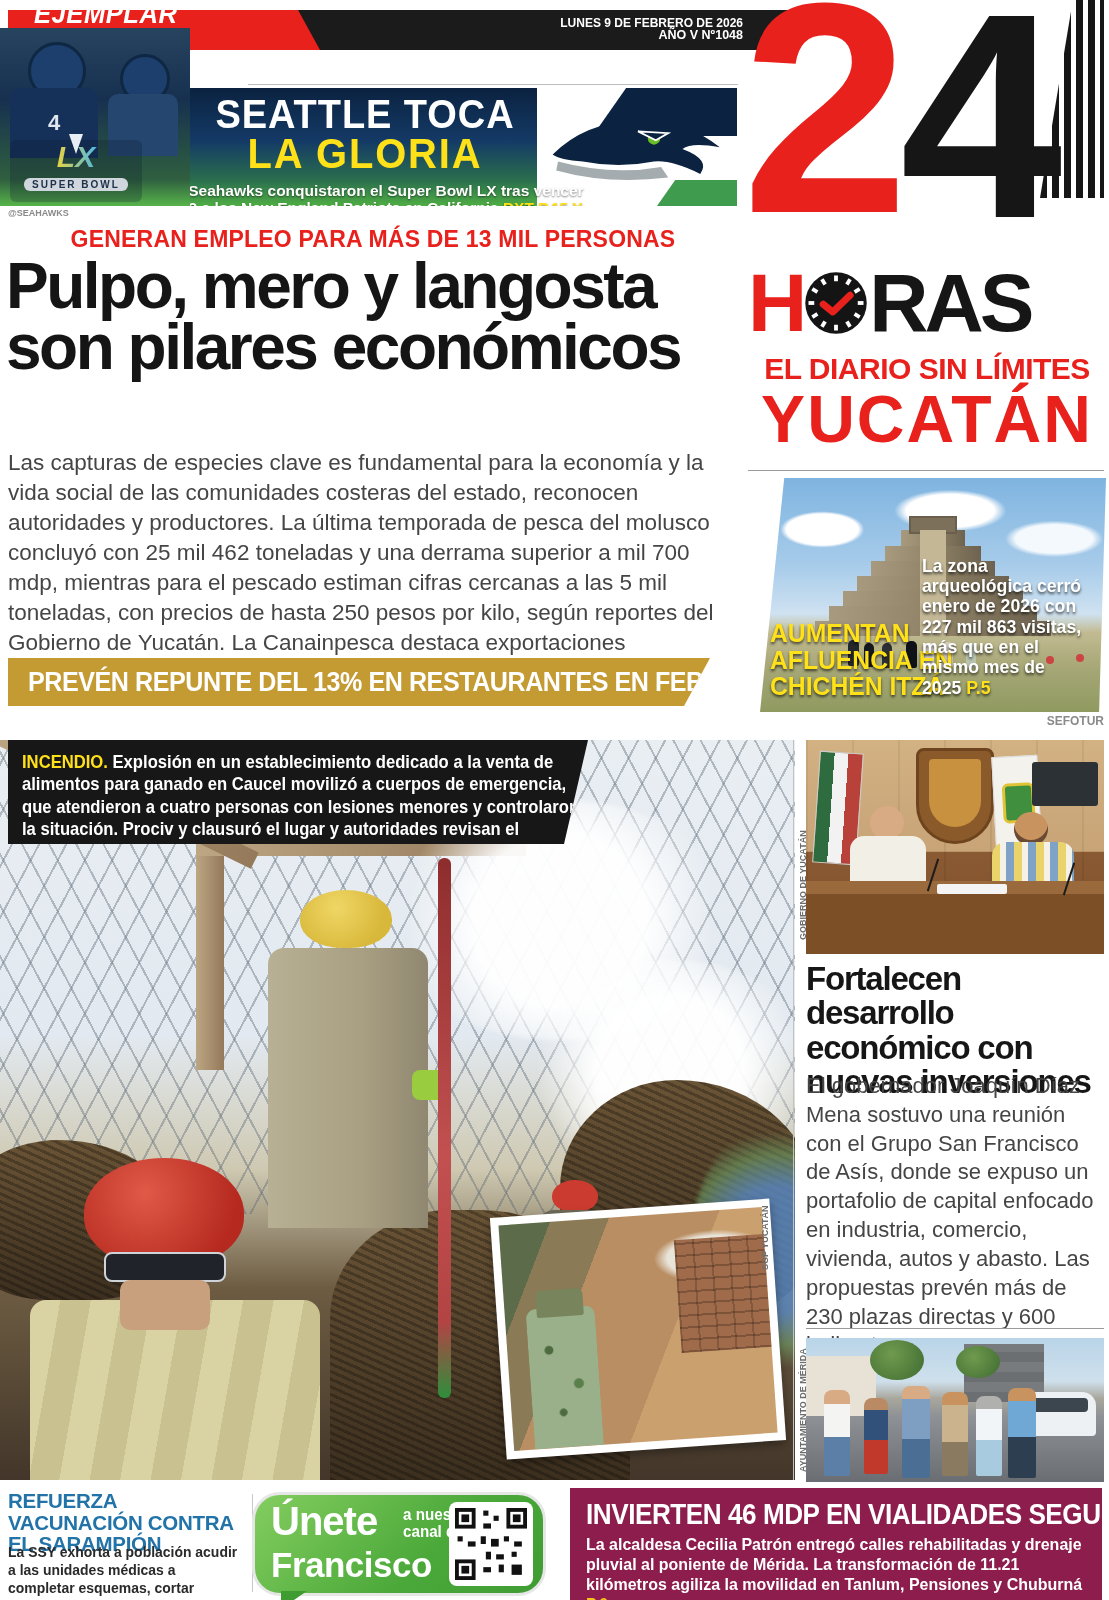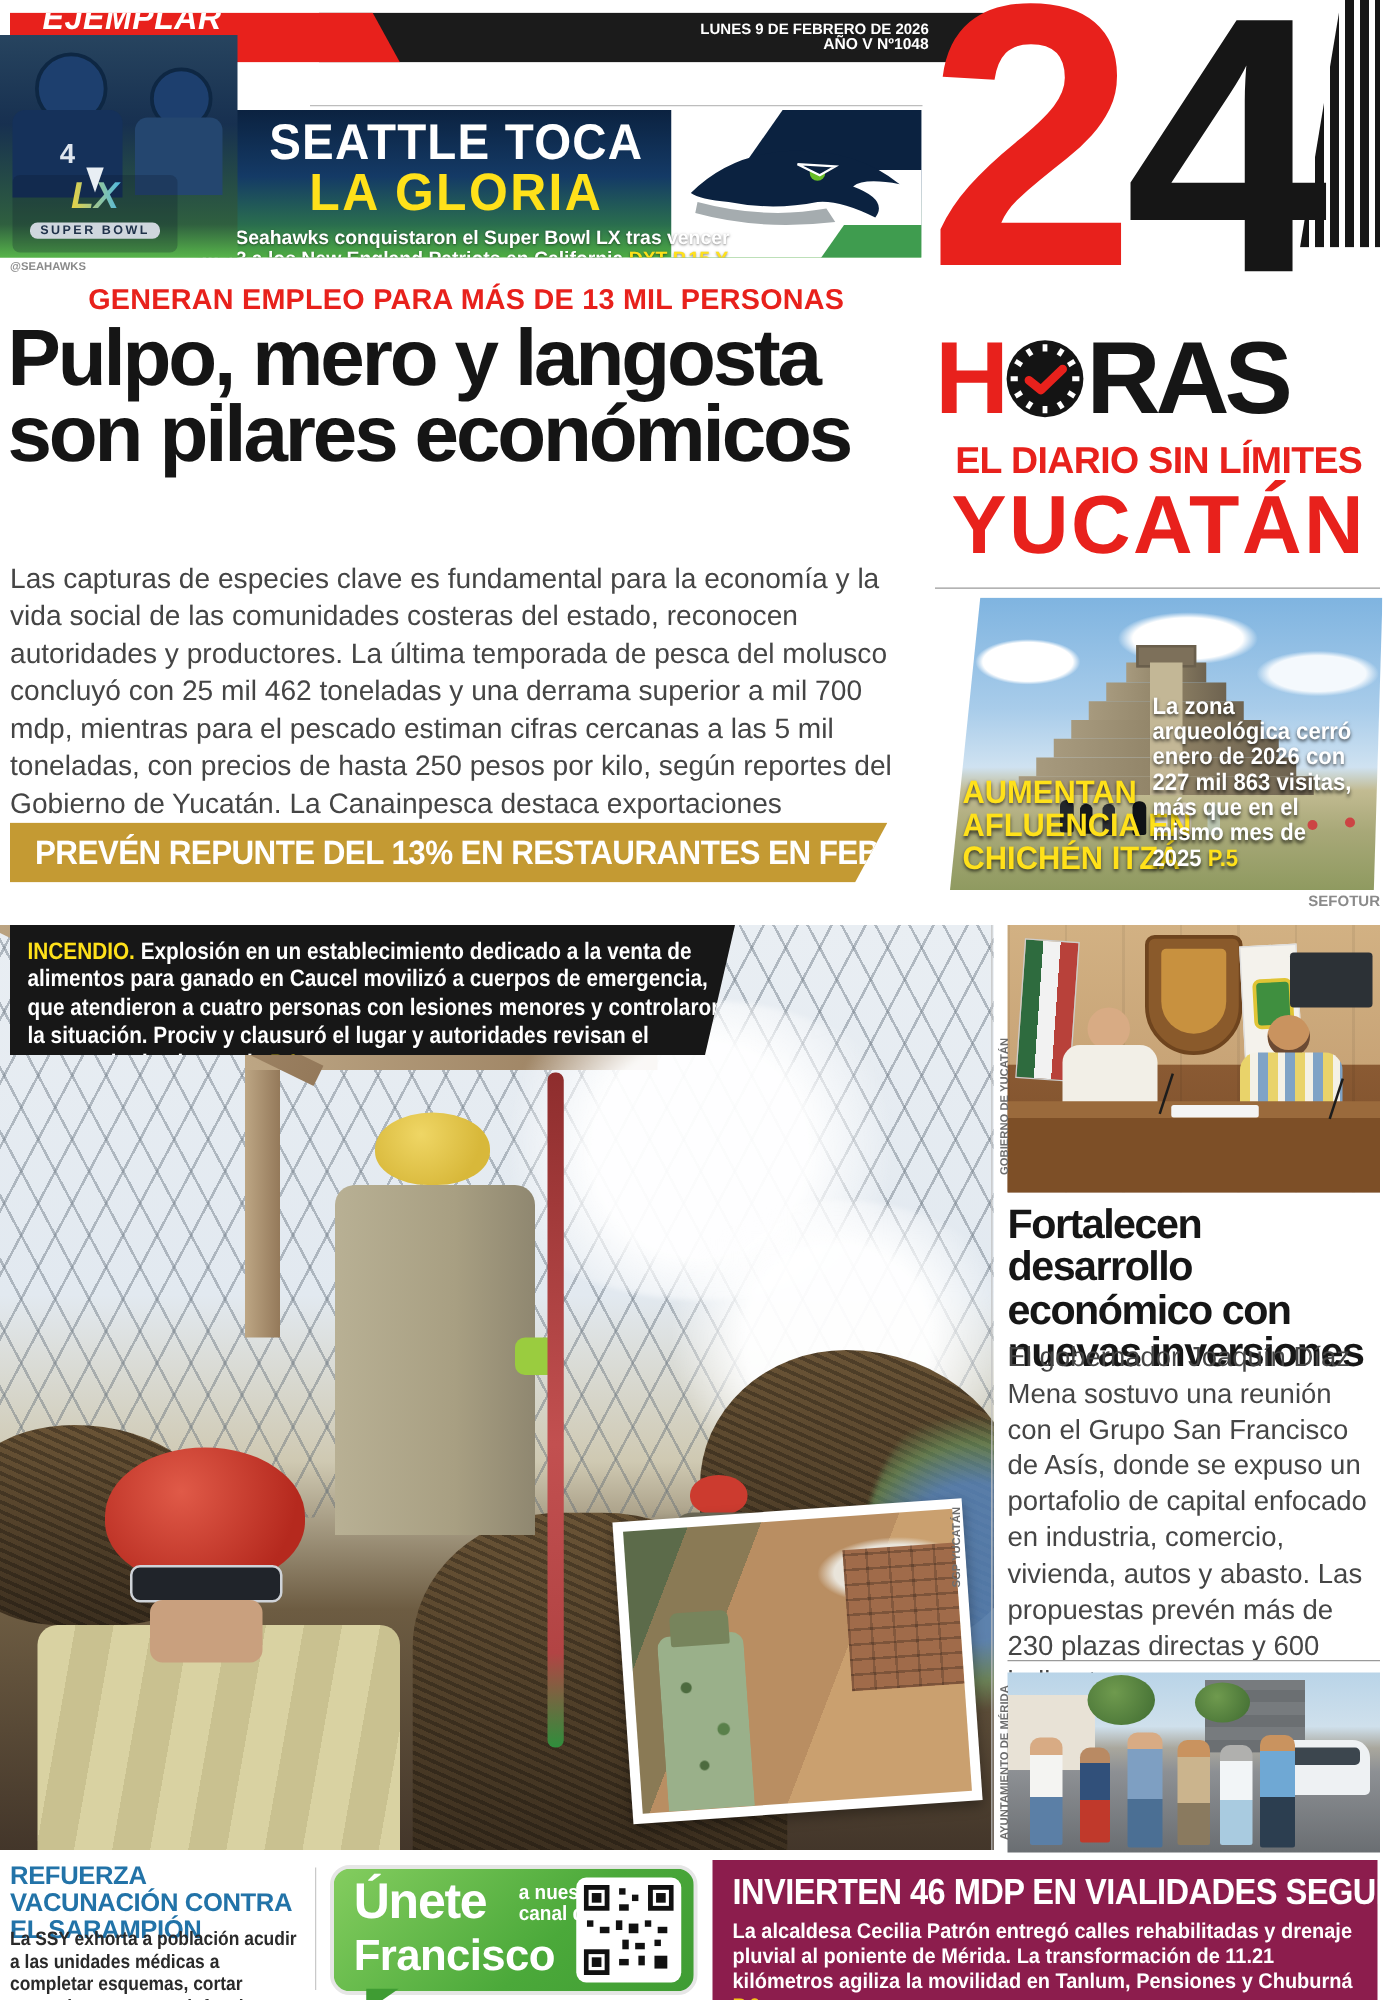--- a/index.html
+++ b/index.html
@@ -156,22 +156,22 @@
   .suv{position:absolute;right:8px;top:54px;width:84px;height:44px;background:#eef1f3;border-radius:10px 14px 4px 4px;}
   .suv .win{position:absolute;left:8px;top:6px;right:8px;height:14px;background:#3c464e;border-radius:4px;}
   .suv .grill{position:absolute;left:6px;bottom:6px;width:16px;height:10px;background:#b9bfc5;}
   .walker{position:absolute;border-radius:8px 8px 2px 2px;}
   .mer-credit{left:798px;top:1472px;transform:rotate(-90deg);transform-origin:0 0;font-size:9px;color:#6d6d6d;font-weight:bold;white-space:nowrap;}
   
   .vax-h{left:8px;top:1490px;width:225px;color:#2273a8;font-weight:bold;font-size:20.5px;line-height:1.05;letter-spacing:-.3px;}
   .vax-b{left:8px;top:1543px;width:260px;font-size:15.5px;font-weight:bold;color:#2a2a2a;line-height:1.16;
          transform:scaleX(.9);transform-origin:0 0;}
   .bline{left:252px;top:1494px;width:1px;height:98px;background:#c9c9c9;}
-  .wa{left:264px;top:1492px;width:294px;height:104px;background:linear-gradient(135deg,#84cd5f 0%,#4ba93a 60%,#3f9c33 100%);
-      border-radius:16px;border:3px solid #e6e6e6;box-sizing:border-box;}
+  .wa{left:252px;top:1492px;width:294px;height:104px;background:linear-gradient(135deg,#84cd5f 0%,#4ba93a 60%,#3f9c33 100%);
+      border-radius:28px;border:3px solid #e6e6e6;box-sizing:border-box;}
   .wa:after{content:"";position:absolute;left:26px;bottom:-16px;width:0;height:0;
       border-left:26px solid #3f9c33;border-bottom:18px solid transparent;}
   .wa .unete{position:absolute;left:16px;top:4px;color:#fff;font-weight:bold;font-size:40px;letter-spacing:-1px;}
   .wa .join-sub{position:absolute;left:148px;top:11px;color:#fff;font-weight:bold;font-size:16.5px;line-height:1.02;transform:scaleX(.92);transform-origin:0 0;}
   .wa .brand{position:absolute;left:16px;top:50px;color:#fff;font-weight:bold;font-size:35px;letter-spacing:-.5px;}
   .qr{position:absolute;right:10px;top:7px;width:84px;height:84px;background:#fff;border-radius:8px;padding:6px;box-sizing:border-box;}
   .maroon{left:570px;top:1488px;width:532px;height:112px;background:#8c1d4d;padding:10px 16px;box-sizing:border-box;z-index:2;}
   .maroon .mh{color:#fff;font-weight:bold;font-size:29px;letter-spacing:-.5px;white-space:nowrap;
               transform:scaleX(.9);transform-origin:0 0;display:block;}
   .maroon .mb{display:block;width:545px;margin-top:4px;color:#fff;font-weight:bold;font-size:17px;line-height:1.18;

